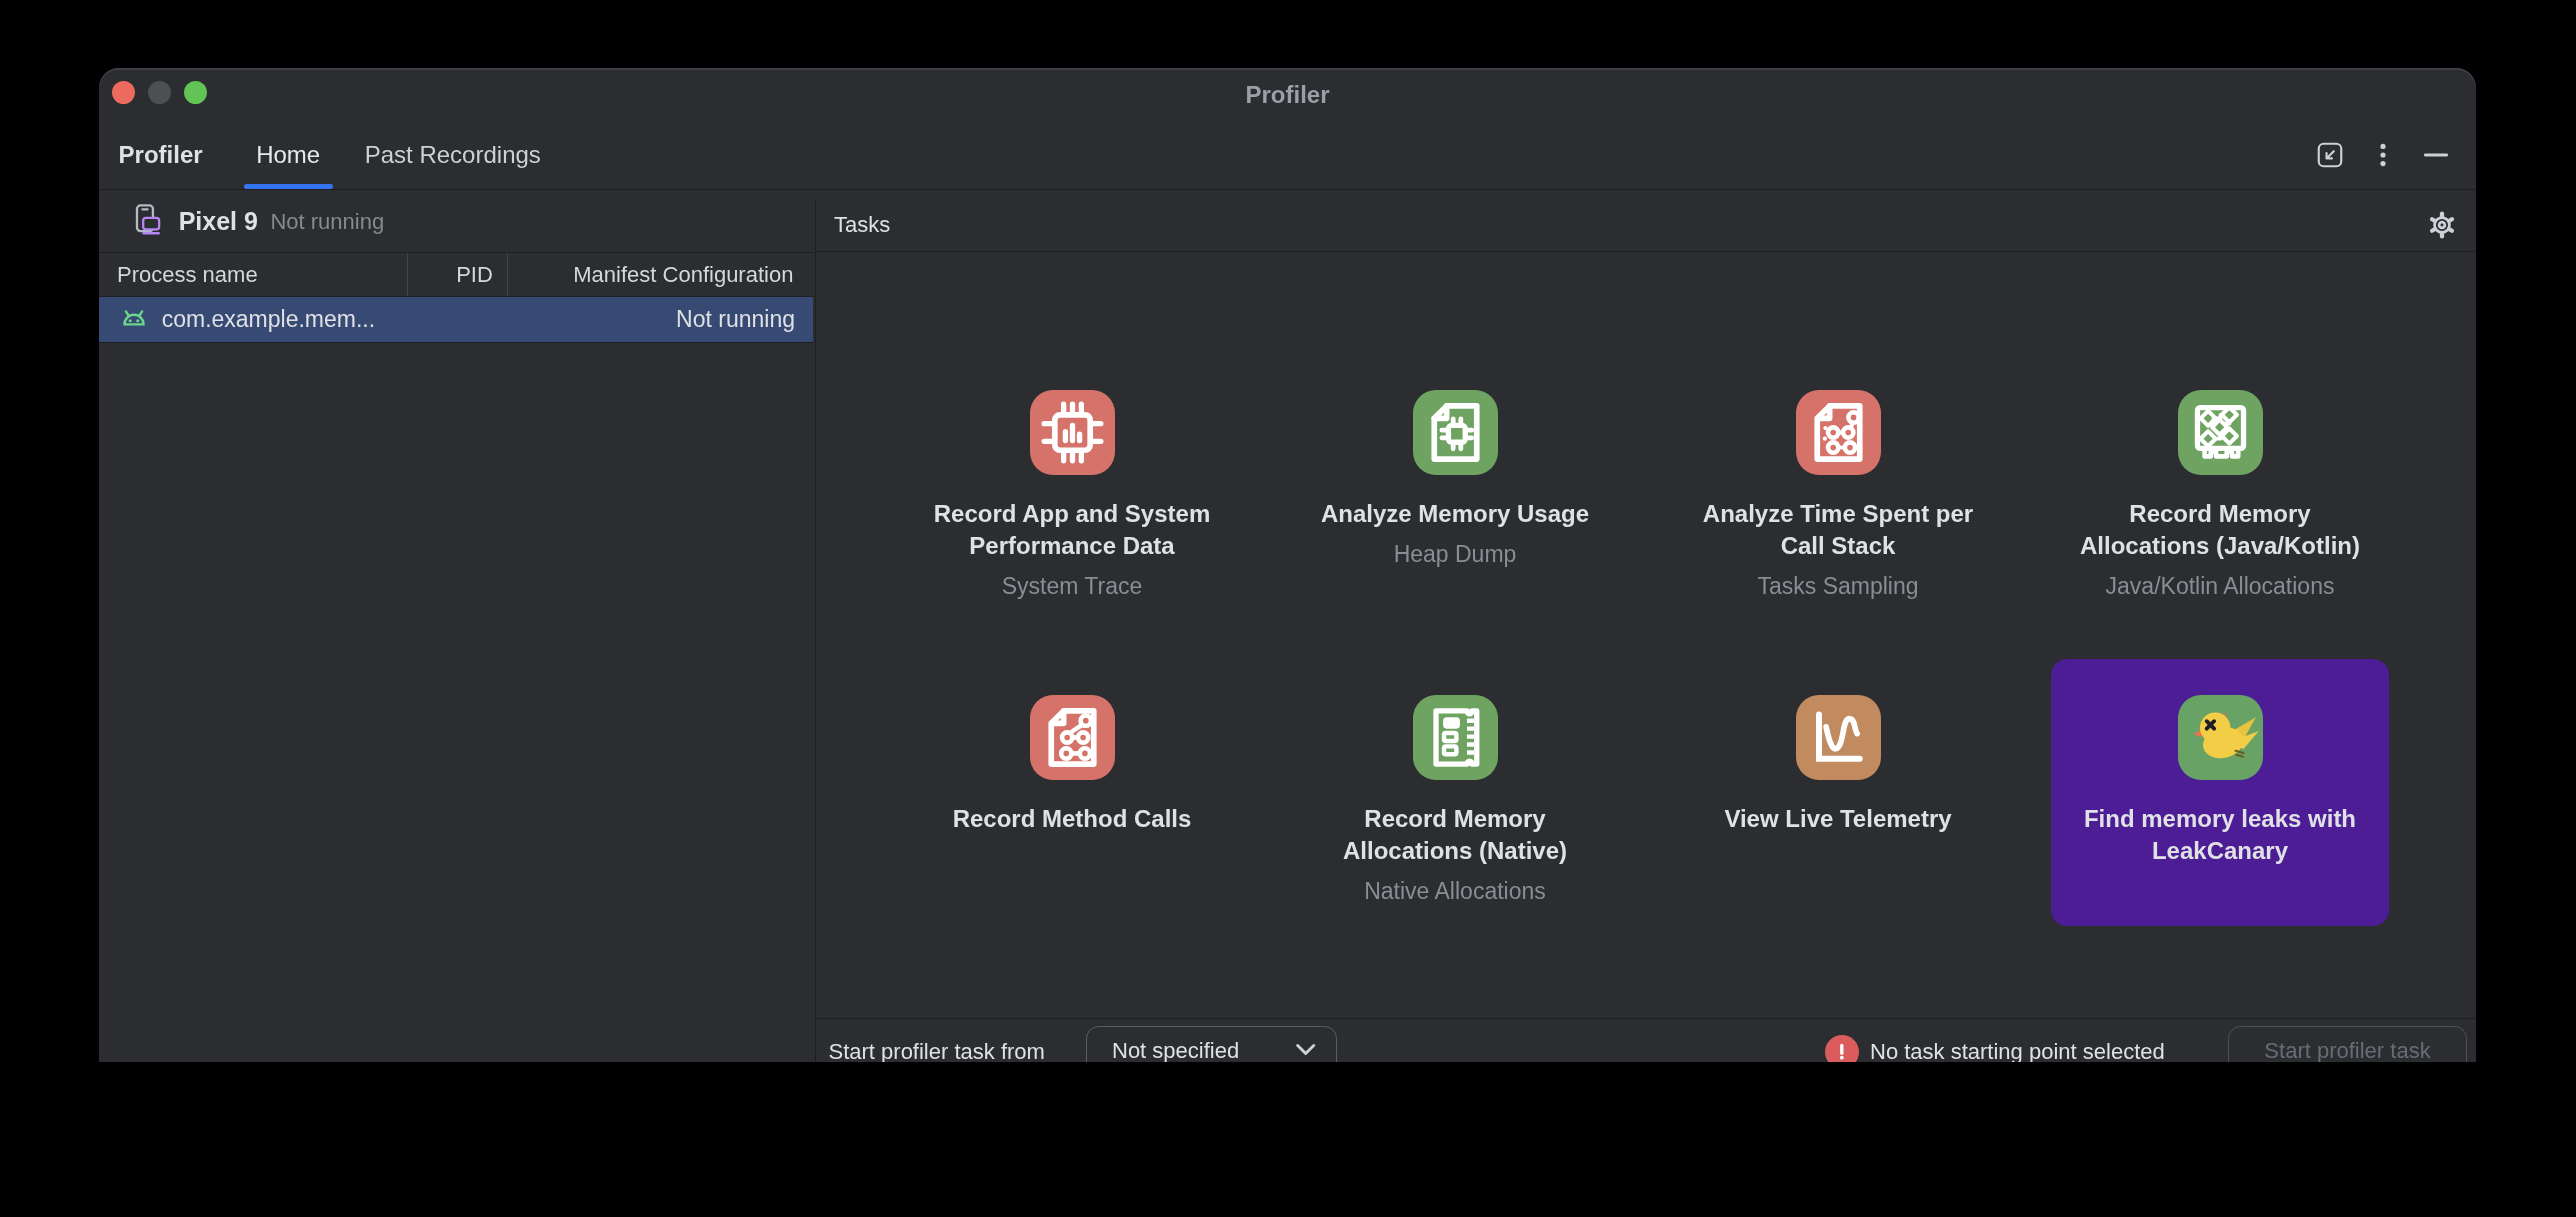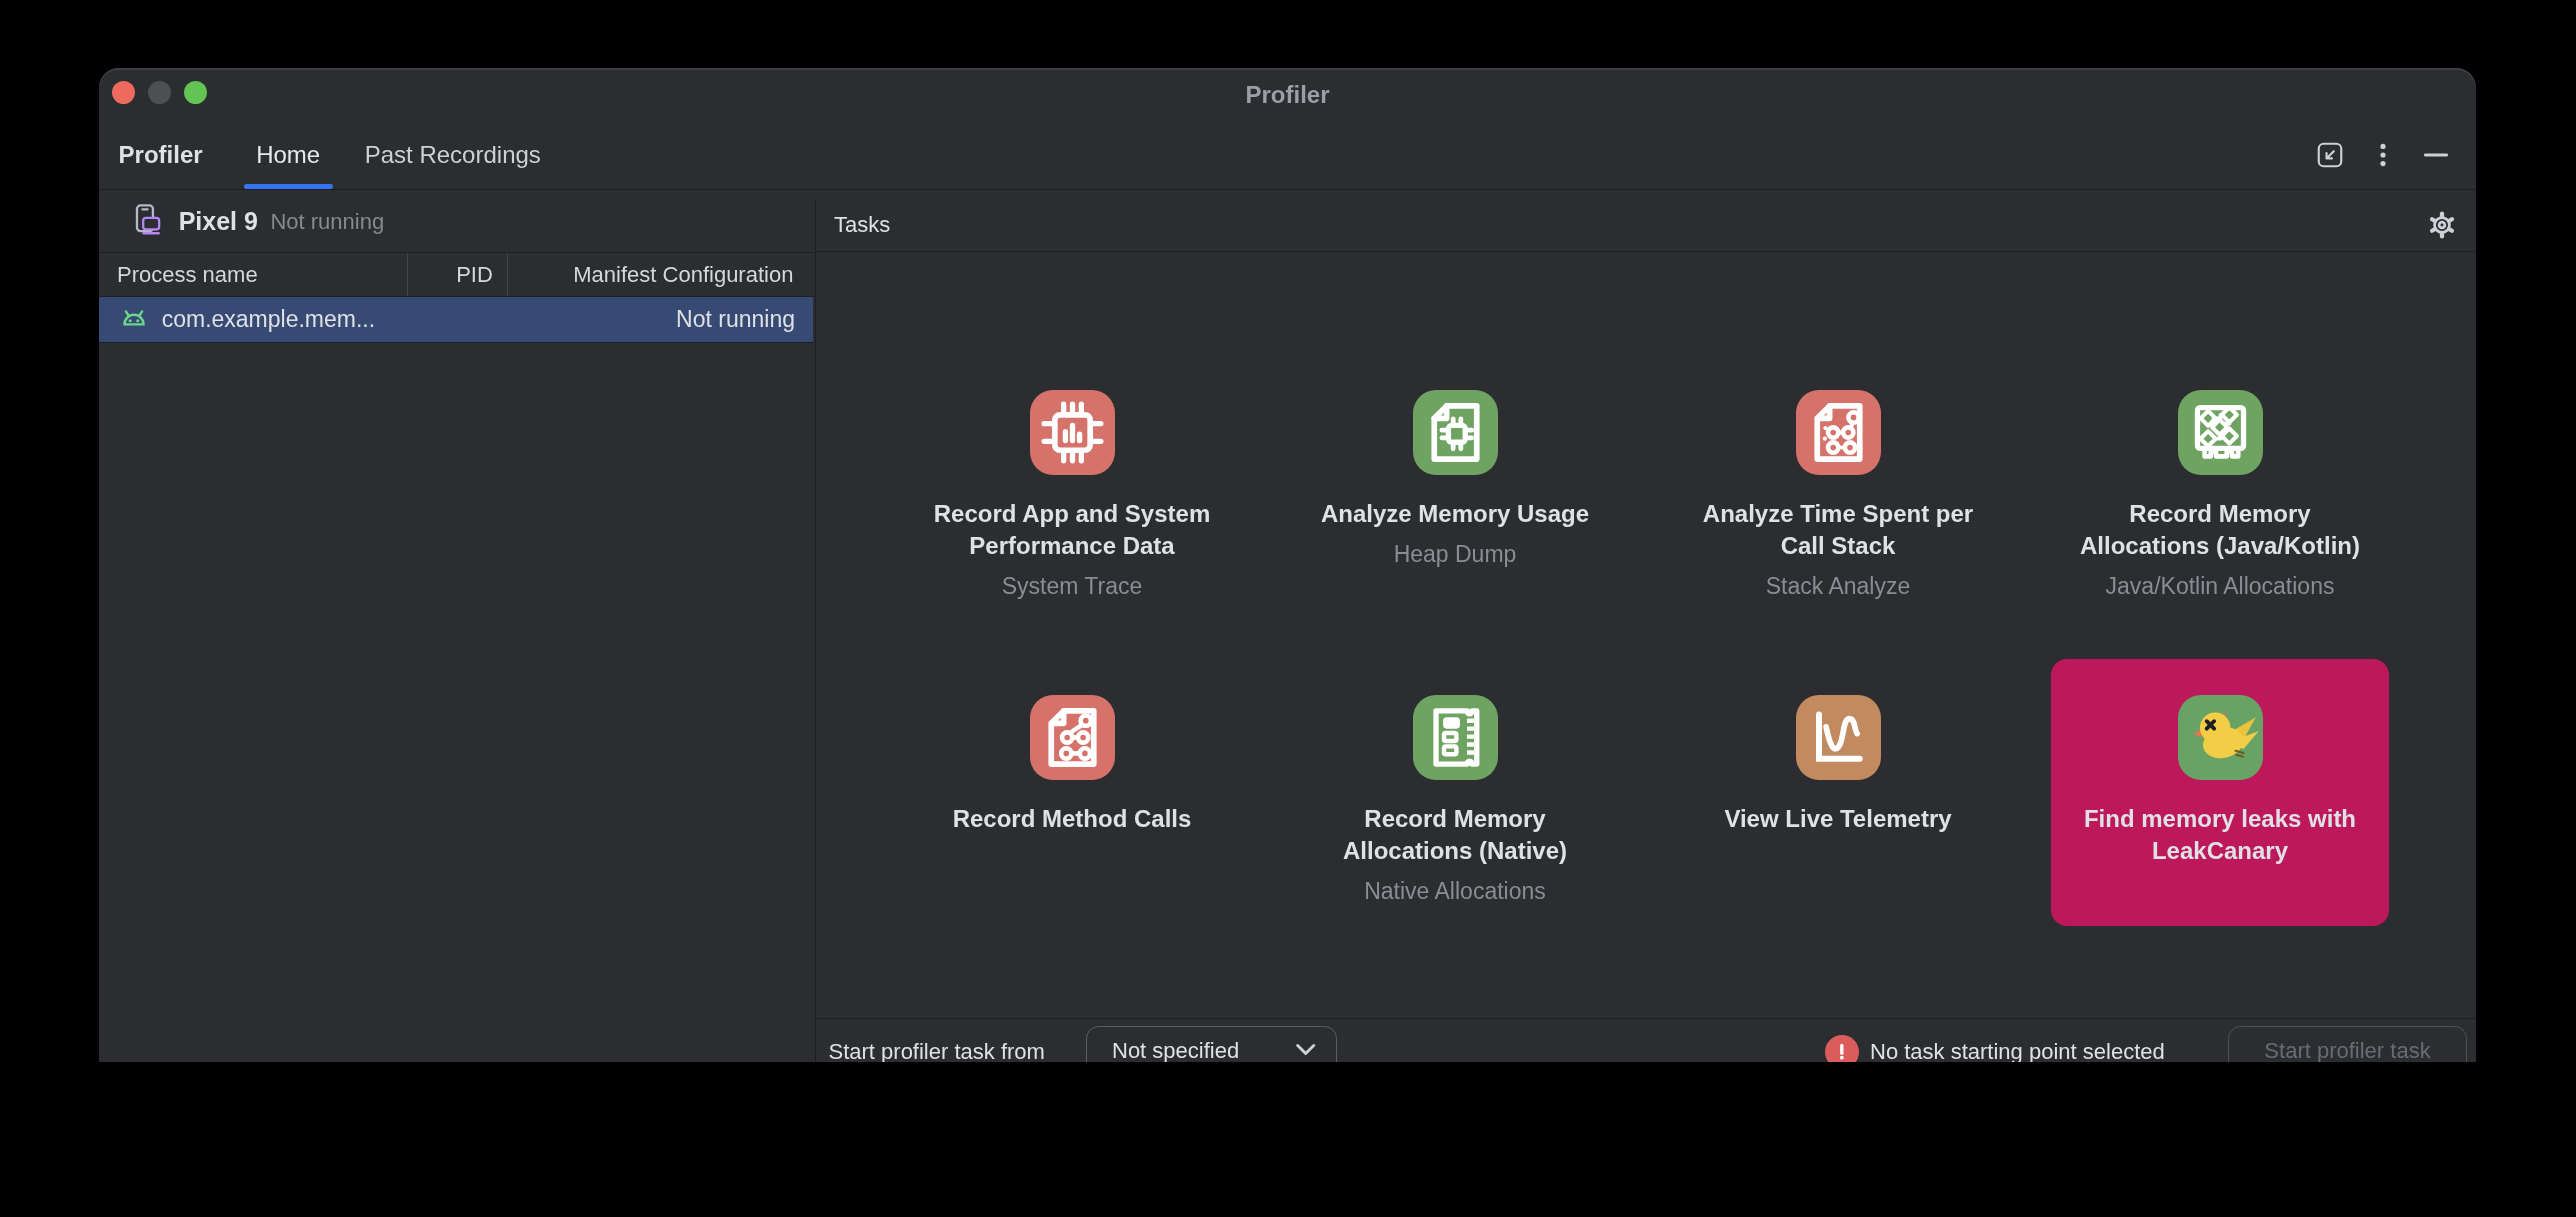--- a/index.html
+++ b/index.html
@@ -41,21 +41,21 @@
   .proc-name{font-size:23px;color:#DFE1E5;margin-left:10.7px;}
   .proc-status{margin-left:auto;font-size:23px;color:#DFE1E5;}
   .right-panel{position:absolute;left:716px;top:123px;width:1661px;bottom:0;border-left:1.8px solid #1E1F22;box-sizing:border-box;margin-top:8px;}
   .tasks-header{height:52px;border-bottom:1.8px solid #1E1F22;display:flex;align-items:center;padding:0 16px 0 18px;}
   .tasks-title{font-size:22px;color:#DFE1E5;}
   .gear-btn{margin-left:auto;width:36px;height:36px;display:flex;align-items:center;justify-content:center;}
   .tasks-body{position:absolute;left:0;right:0;top:52px;bottom:66px;}
   
   .card{position:absolute;width:338px;height:267px;border-radius:16px;display:flex;flex-direction:column;
         align-items:center;padding-top:36px;box-sizing:border-box;}
-  .card.selected{background:#be185d;}
+  .card.selected{background:#4c1d95;}
   .task-icon{width:85px;height:85px;border-radius:23px;display:flex;align-items:center;justify-content:center;flex:0 0 auto;}
   .task-icon.red{background:#D5736B;}
   .task-icon.green{background:#6FA361;}
   .task-icon.tan{background:#C28A5F;}
   .task-icon.canary{background:#68A265;}
   .card-title{margin-top:23px;width:285px;text-align:center;font-size:24px;font-weight:700;
               line-height:32px;color:#DFE1E5;}
   .card-subtitle{margin-top:9px;width:285px;text-align:center;font-size:23px;line-height:30px;color:#8A8D93;}
   
   .tasks-footer{position:absolute;left:0;right:0;bottom:0;height:66px;border-top:1.8px solid #1E1F22;}
@@ -209,21 +209,21 @@
               <g fill="#fff">
                 <circle cx="31.5" cy="20" r="1.2"></circle>
                   <circle cx="25.3" cy="24" r="1.2"></circle>
                 <circle cx="16.6" cy="21.5" r="1.2"></circle>
                   <circle cx="16.3" cy="27.5" r="1.2"></circle>
                 <circle cx="25.7" cy="32.5" r="1.2"></circle>
               </g>
             </svg>
           </div>
           <div class="card-title">Analyze Time Spent per Call Stack</div>
-          <div class="card-subtitle">Stack Analyze</div>
+          <div class="card-subtitle">Tasks Sampling</div>
         </div>
 
         <div class="card" style="left:1235px;top:103px;">
           <div class="task-icon green">
             <svg width="85" height="85" viewBox="0 0 48 48" fill="none" stroke="#fff" stroke-linecap="round" stroke-linejoin="round">
               <rect x="11" y="10" width="26" height="23" rx="1.5" stroke-width="3"></rect>
               <path d="M15 33 v4.5 h3.5 v-2.5 h3 v2.5 h6 v-2.5 h3 v2.5 h3.5 V33" stroke-width="2.6"></path>
               <g stroke-width="2.3">
                 <rect x="-3" y="-3" width="6" height="6" transform="translate(17,16) rotate(45)"></rect>
                 <rect x="-3" y="-3" width="6" height="6" transform="translate(29,14) rotate(45)"></rect>

